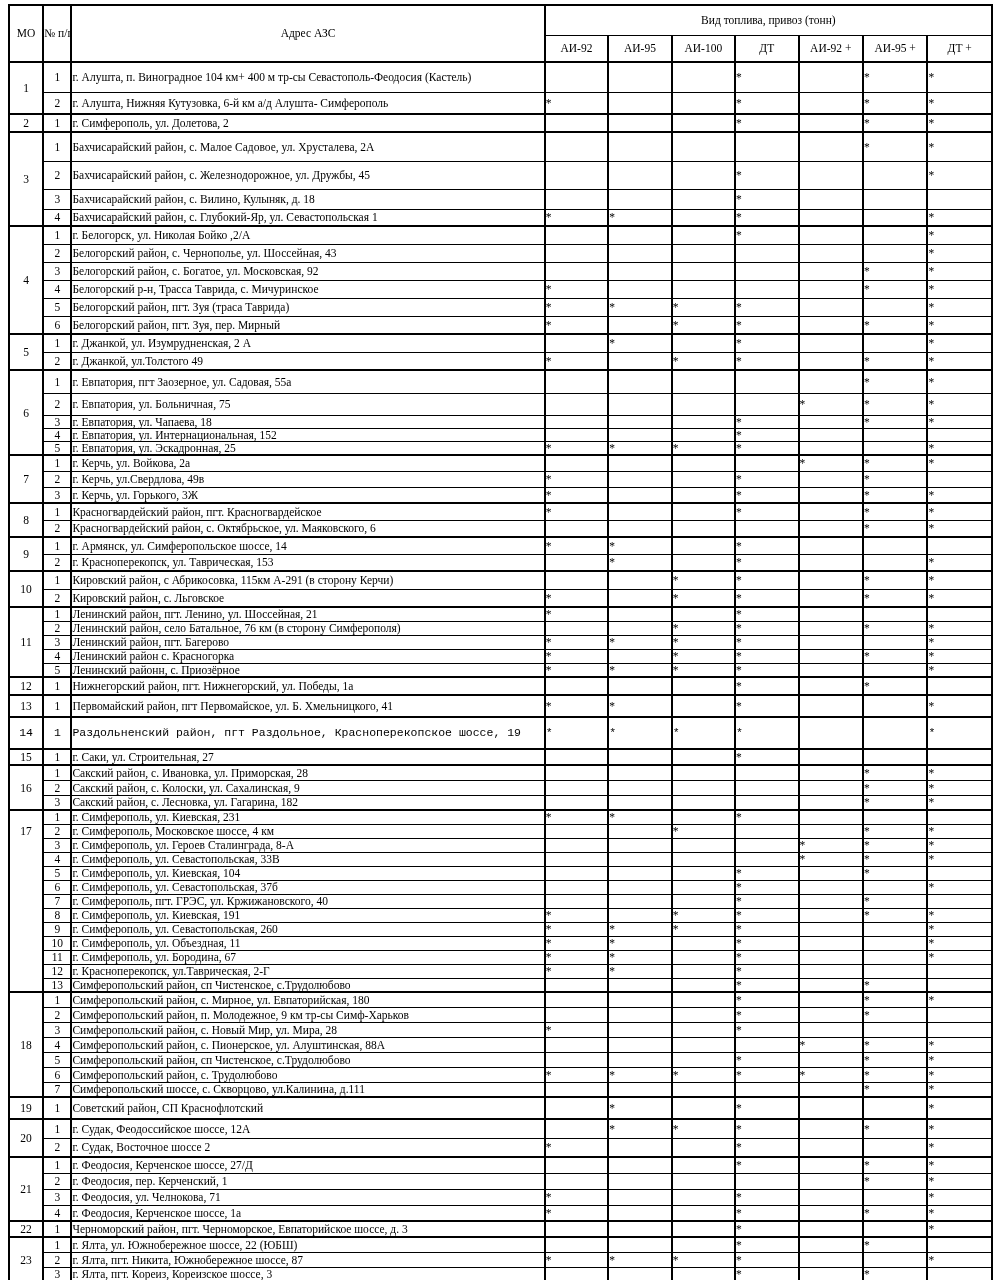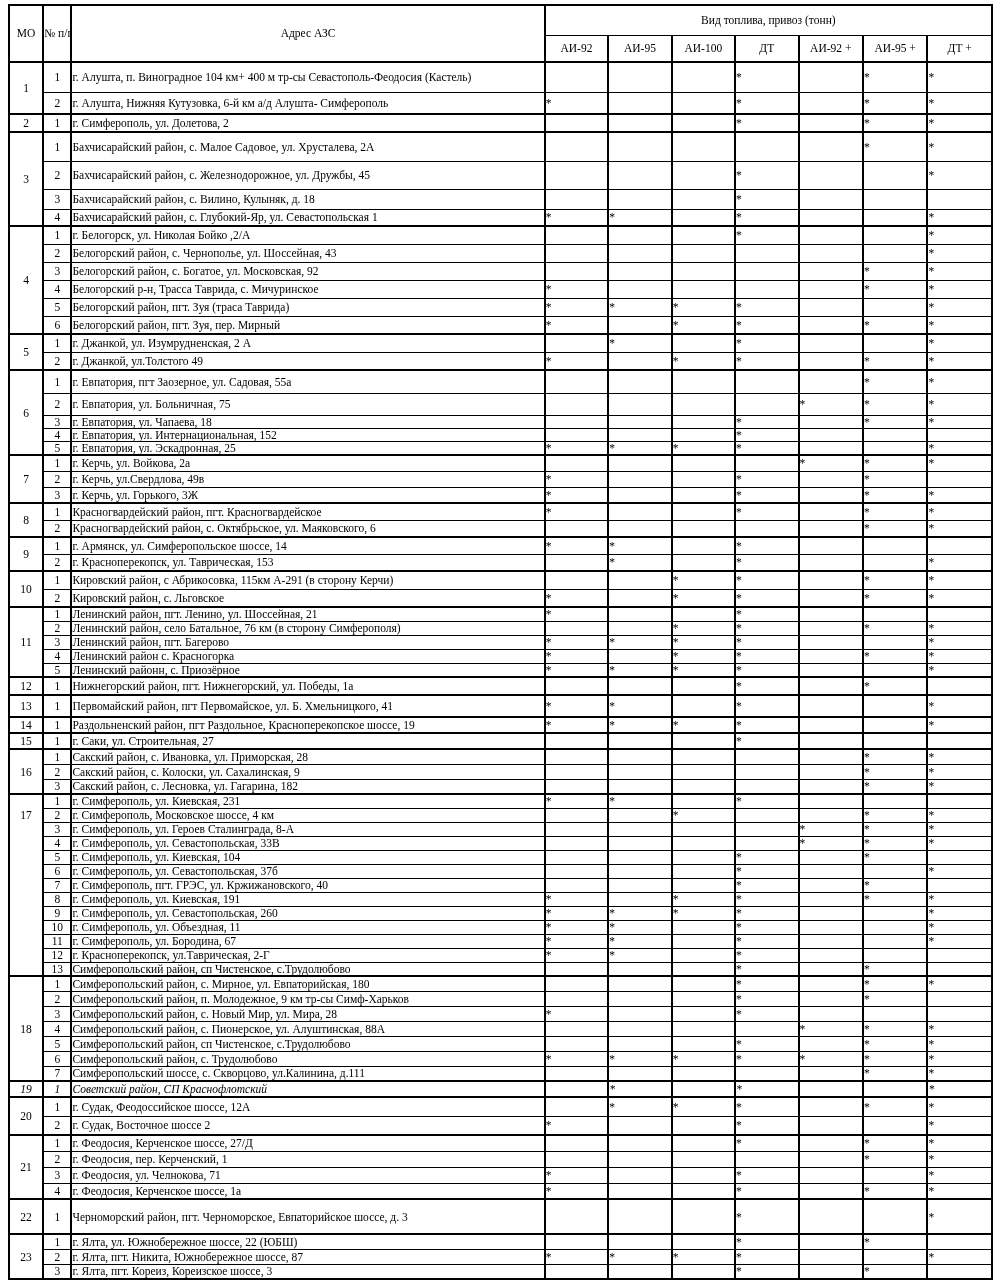--- a/index.html
+++ b/index.html
@@ -479,21 +479,21 @@
         <td class="num">1</td>
         <td class="addr">Первомайский район, пгт Первомайское, ул. Б. Хмельницкого, 41</td>
         <td class="fuel">*</td>
         <td class="fuel">*</td>
         <td class="fuel"></td>
         <td class="fuel">*</td>
         <td class="fuel"></td>
         <td class="fuel"></td>
         <td class="fuel">*</td>
       </tr>
-      <tr class="section-start" style="height: 16px;">
+      <tr class="section-start" style="height: 32px; font-family: Liberation Mono, monospace;">
         <td rowspan="1" class="mo">14</td>
         <td class="num">1</td>
         <td class="addr">Раздольненский район, пгт Раздольное, Красноперекопское шоссе, 19</td>
         <td class="fuel">*</td>
         <td class="fuel">*</td>
         <td class="fuel">*</td>
         <td class="fuel">*</td>
         <td class="fuel"></td>
         <td class="fuel"></td>
         <td class="fuel">*</td>
@@ -759,21 +759,21 @@
         <td class="num">7</td>
         <td class="addr">Симферопольский шоссе, с. Скворцово, ул.Калинина, д.111</td>
         <td class="fuel"></td>
         <td class="fuel"></td>
         <td class="fuel"></td>
         <td class="fuel"></td>
         <td class="fuel"></td>
         <td class="fuel">*</td>
         <td class="fuel">*</td>
       </tr>
-      <tr class="section-start" style="height: 16px; font-style: italic;">
+      <tr class="section-start" style="height: 22px;">
         <td rowspan="1" class="mo">19</td>
         <td class="num">1</td>
         <td class="addr">Советский район, СП Краснофлотский</td>
         <td class="fuel"></td>
         <td class="fuel">*</td>
         <td class="fuel"></td>
         <td class="fuel">*</td>
         <td class="fuel"></td>
         <td class="fuel"></td>
         <td class="fuel">*</td>
@@ -839,21 +839,21 @@
         <td class="num">4</td>
         <td class="addr">г. Феодосия, Керченское шоссе, 1а</td>
         <td class="fuel">*</td>
         <td class="fuel"></td>
         <td class="fuel"></td>
         <td class="fuel">*</td>
         <td class="fuel"></td>
         <td class="fuel">*</td>
         <td class="fuel">*</td>
       </tr>
-      <tr class="section-start" style="height: 35px; margin-top: 45px;">
+      <tr class="section-start" style="height: 16px; margin-top: 45px;">
         <td rowspan="1" class="mo">22</td>
         <td class="num">1</td>
         <td class="addr">Черноморский район, пгт. Черноморское, Евпаторийское шоссе, д. 3</td>
         <td class="fuel"></td>
         <td class="fuel"></td>
         <td class="fuel"></td>
         <td class="fuel">*</td>
         <td class="fuel"></td>
         <td class="fuel"></td>
         <td class="fuel">*</td>

